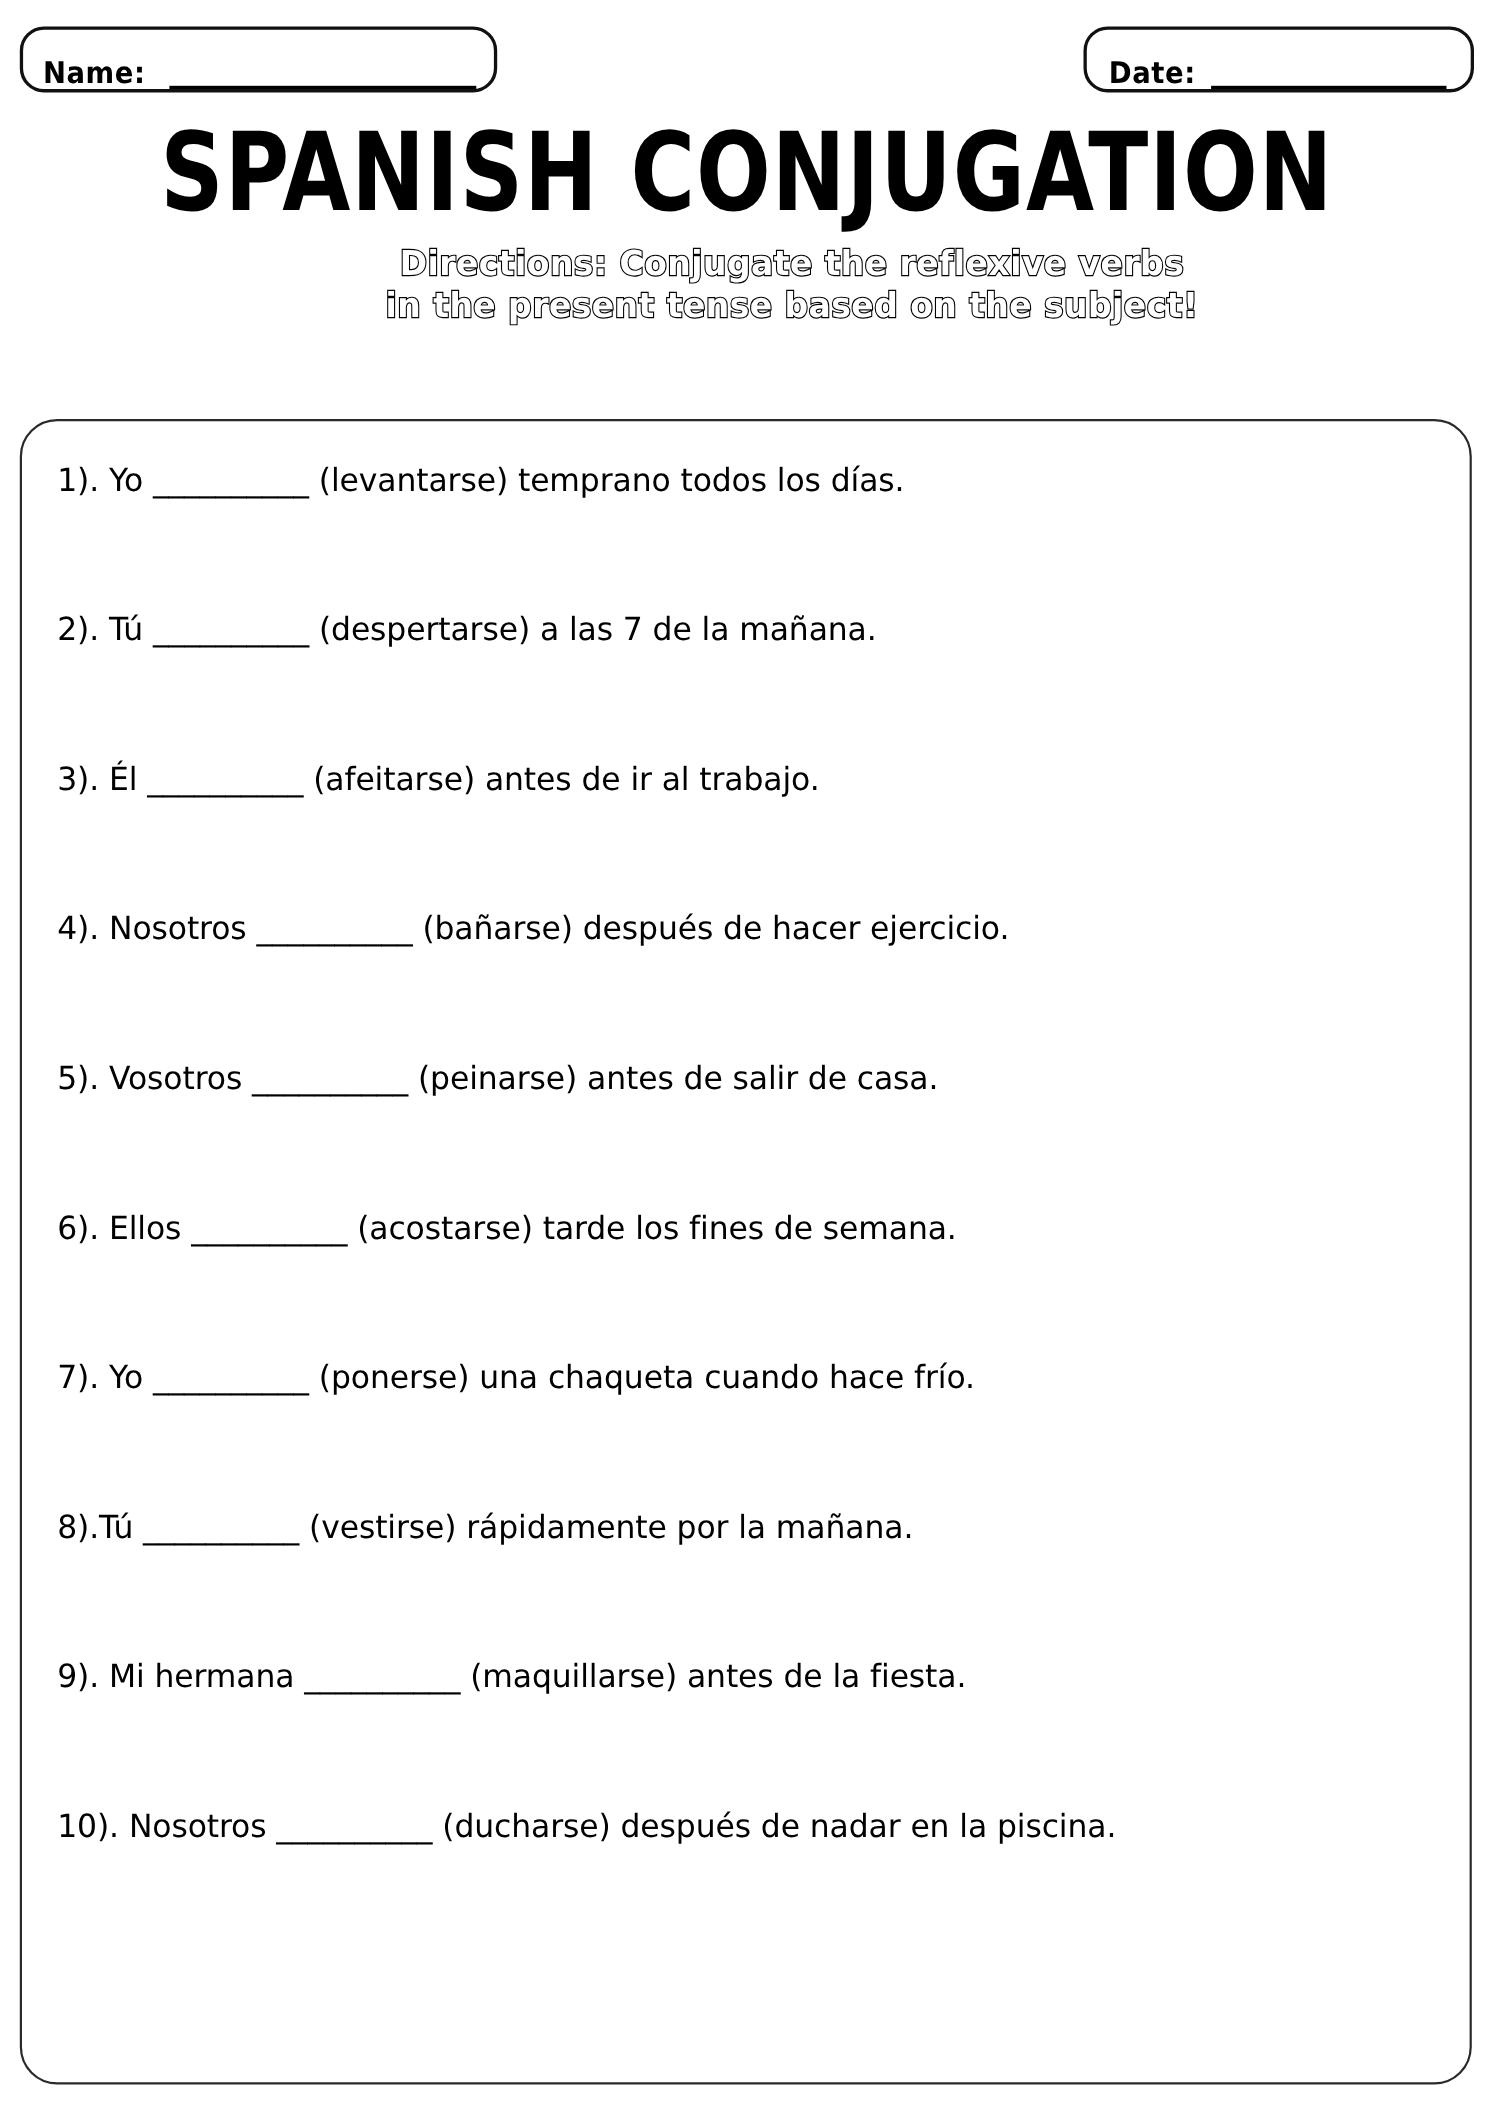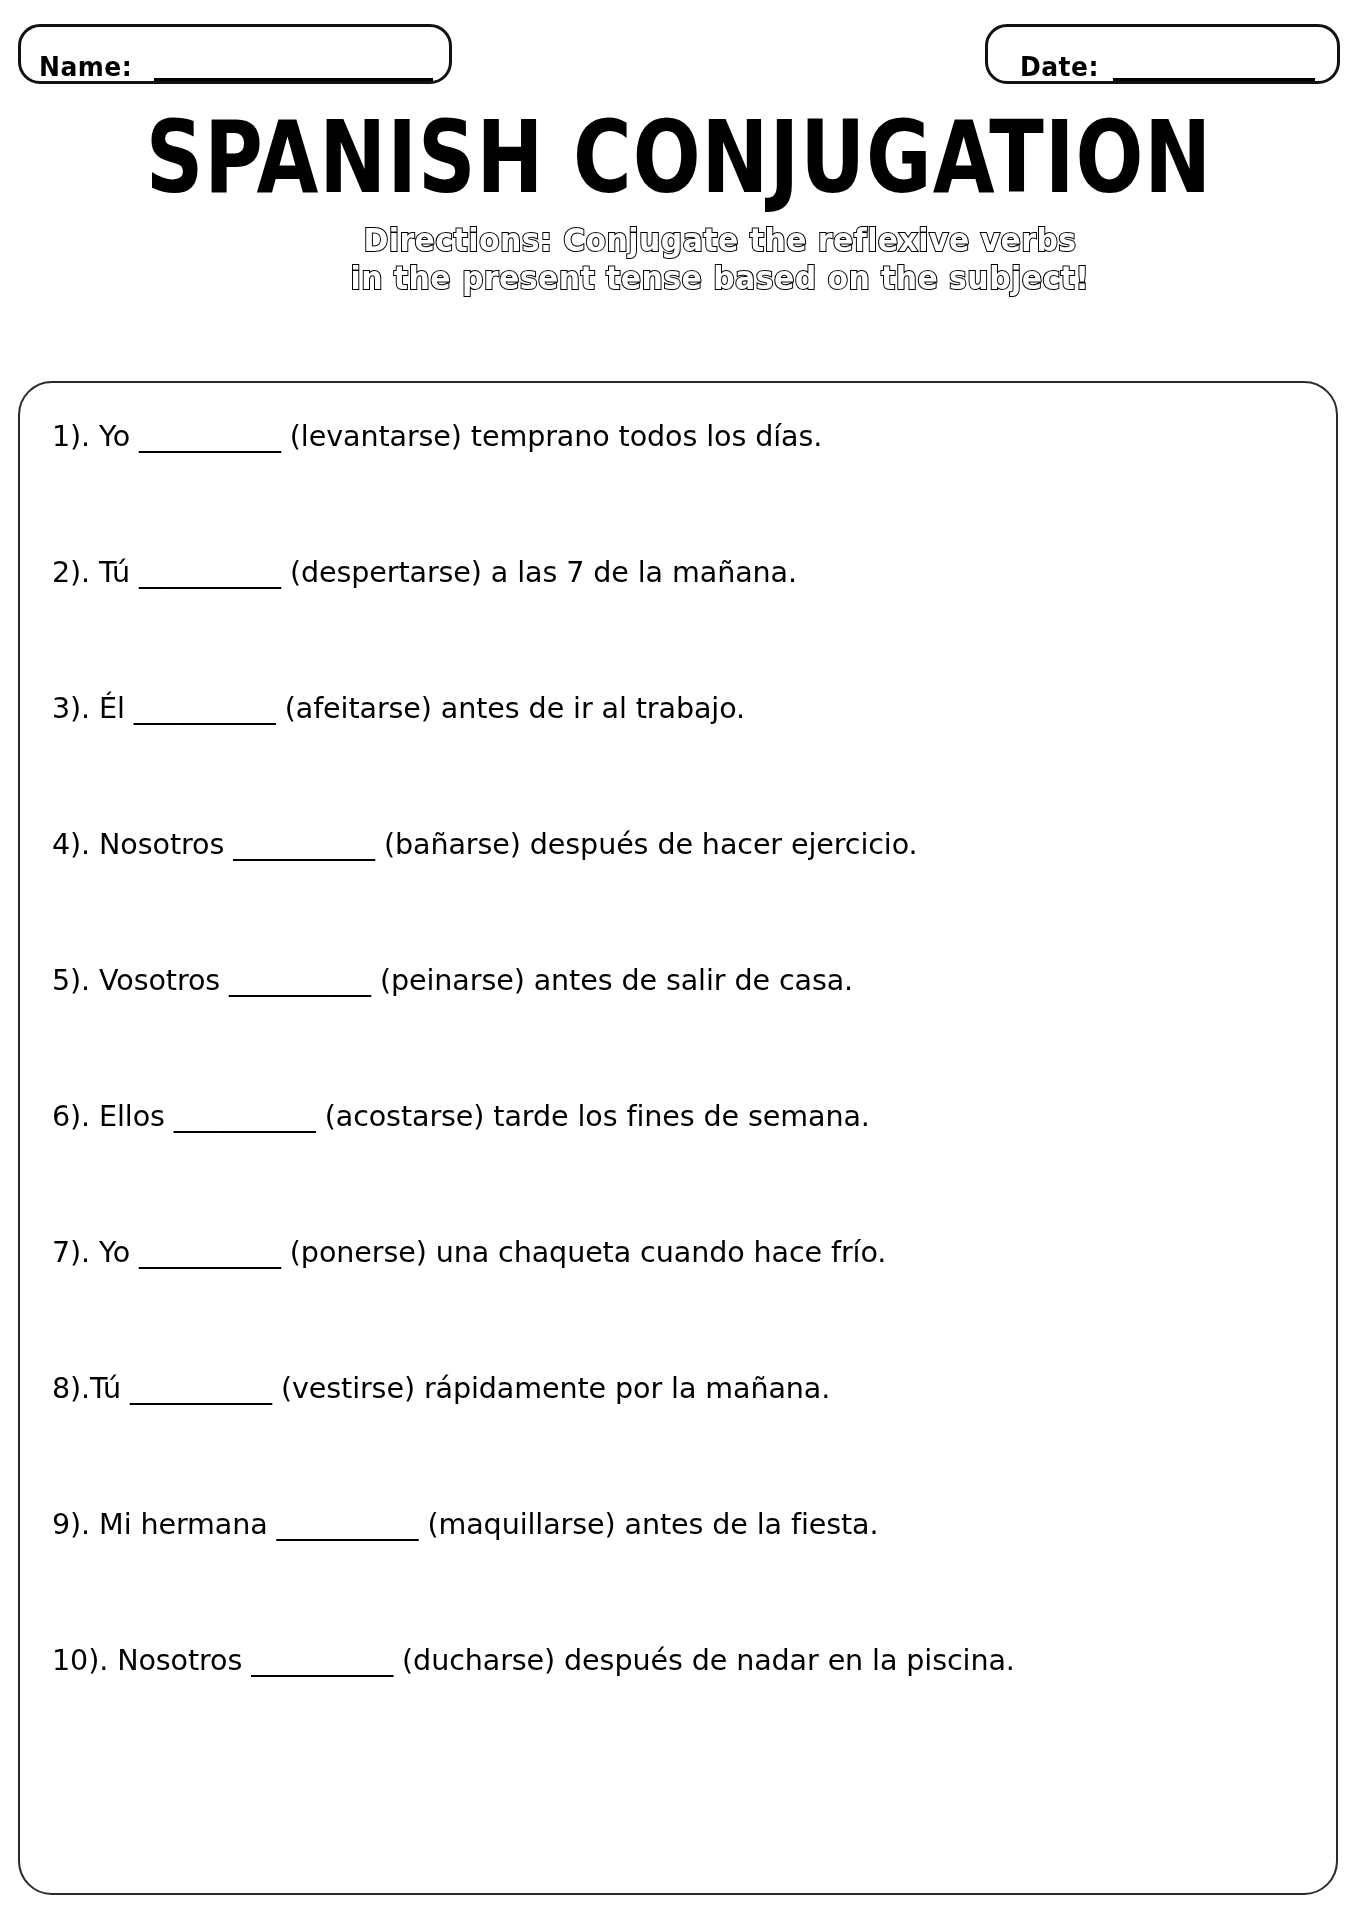--- a/index.html
+++ b/index.html
@@ -31,21 +31,21 @@
     top: 24px;
     width: 434px;
     height: 60px;
     padding-left: 18px;
   }
   #date-box {
     left: 985px;
     top: 24px;
     width: 355px;
     height: 60px;
-    padding-left: 32px;
+    padding-left: 20px;
   }
   .field-label {
     font-family: "DejaVu Sans", sans-serif;
     font-weight: bold;
     font-size: 25px;
     letter-spacing: 0.5px;
     color: #000000;
     white-space: nowrap;
     transform: scaleY(1.08);
     transform-origin: left center;

